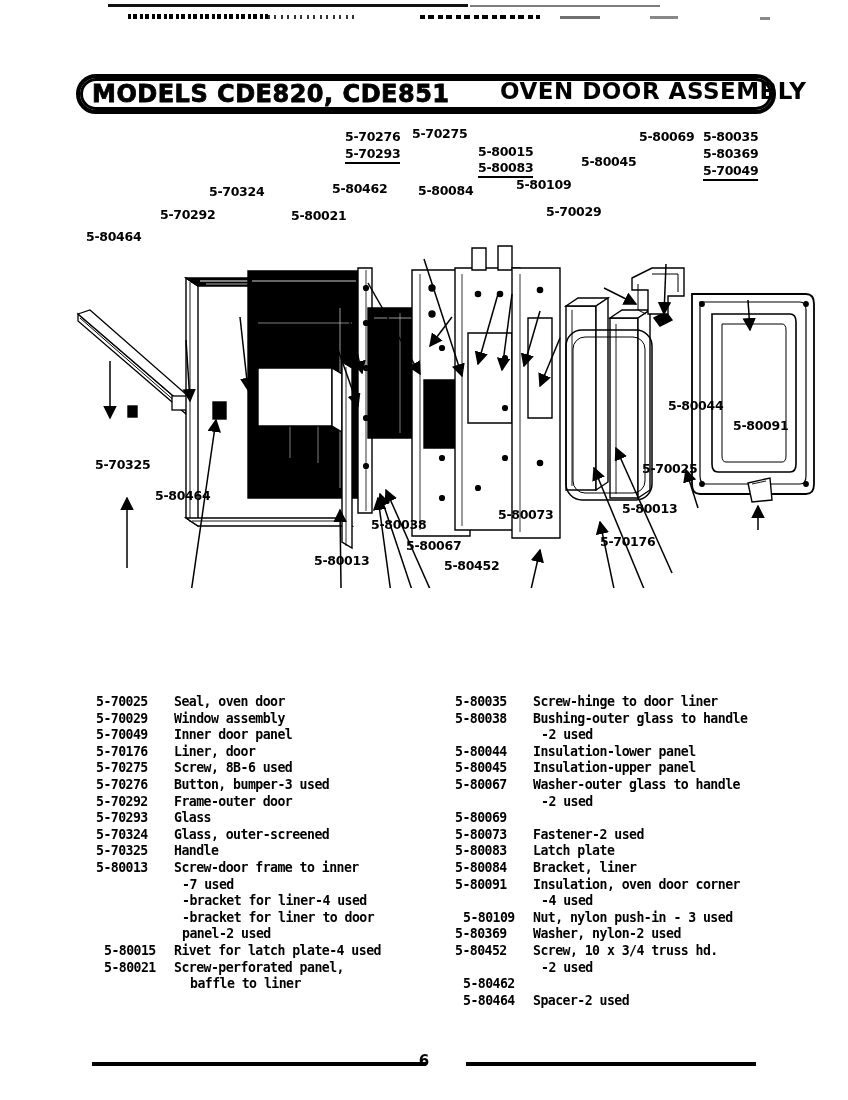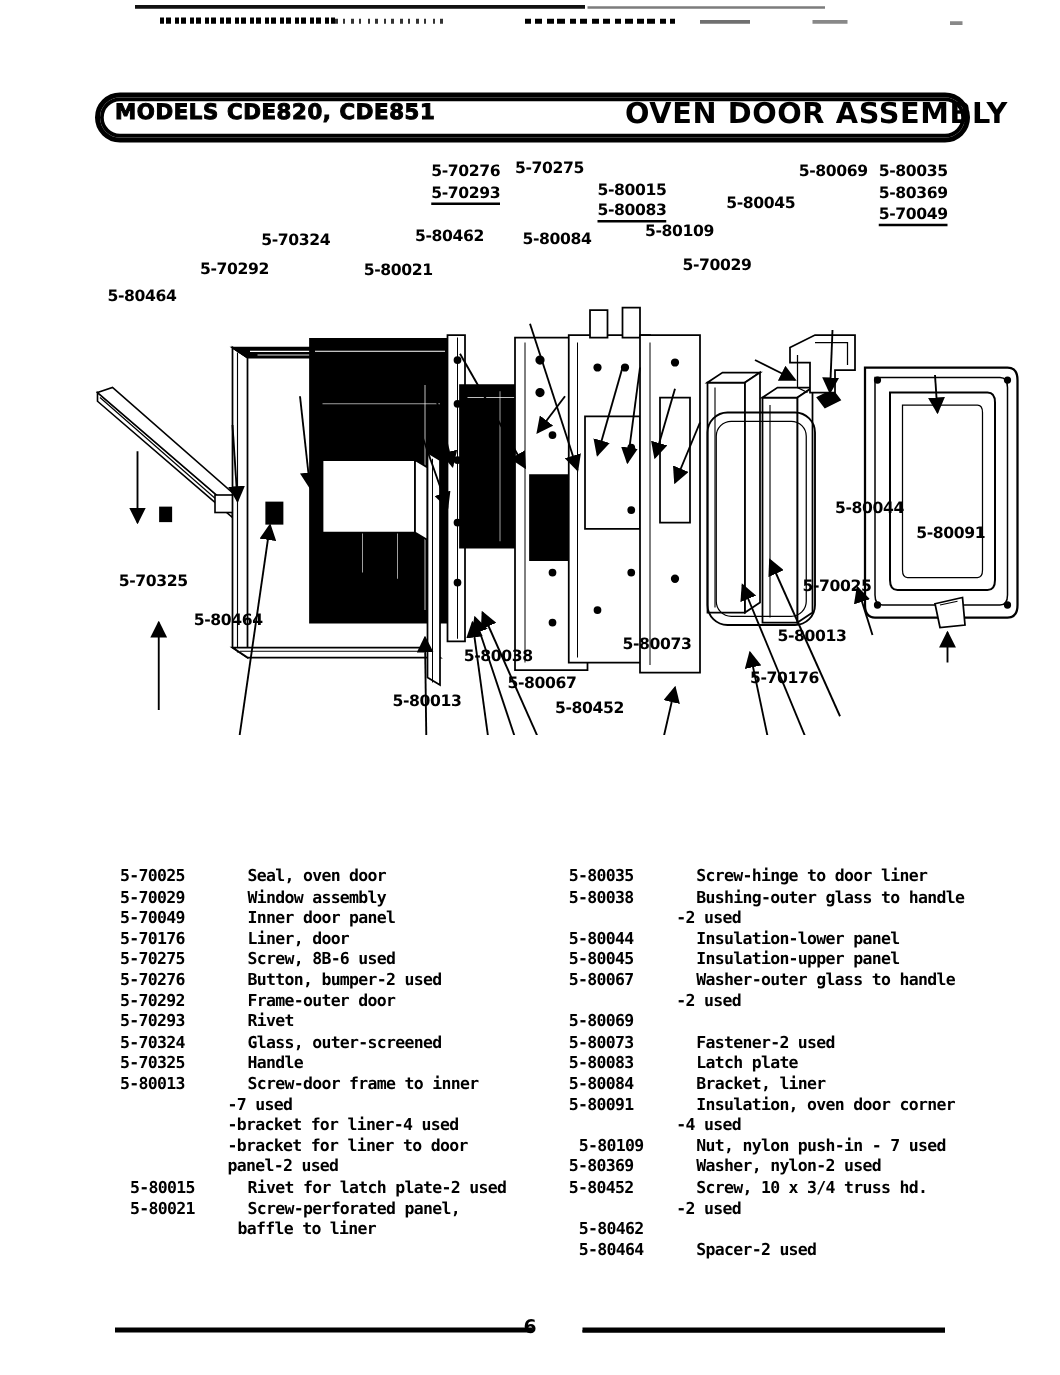--- a/index.html
+++ b/index.html
@@ -20,21 +20,21 @@
   .smudge.s7{left:650px;top:16px;width:28px;height:3px;opacity:.5;}
   .smudge.s8{left:760px;top:17px;width:10px;height:3px;opacity:.5;}
 
   
   .banner{position:absolute;left:76px;top:74px;width:700px;height:40px;
           border:4px solid #000;border-radius:20px;box-sizing:border-box;
           display:flex;align-items:center;}
   .banner-inner{position:absolute;left:80px;top:78px;width:692px;height:32px;
           border:3px solid #000;border-radius:16px;box-sizing:border-box;}
   .banner-models{position:absolute;left:92px;top:80px;
-          font-family:"DejaVu Sans",sans-serif;font-weight:bold;font-size:17px;
+          font-family:"DejaVu Sans",sans-serif;font-weight:bold;font-size:24px;
           letter-spacing:.5px;-webkit-text-stroke:0.8px #000;}
   .banner-title{position:absolute;left:500px;top:78px;
           font-family:"DejaVu Sans",sans-serif;font-weight:bold;font-size:23px;
           letter-spacing:.5px;}
 
   
   .diagram{position:absolute;left:0;top:118px;width:848px;height:470px;}
   .diagram svg{display:block;}
 
   
@@ -43,21 +43,21 @@
   .co.ul{border-bottom:2.5px solid #000;padding-bottom:1px;}
 
   
   .parts{position:absolute;top:694px;font-size:13.2px;line-height:16.6px;
          font-family:"DejaVu Sans Mono",monospace;font-weight:bold;letter-spacing:-0.55px;}
   .parts.left{left:96px;width:360px;}
   .parts.right{left:455px;width:380px;}
   .prow{display:flex;align-items:flex-start;}
   .pnum{width:78px;flex:0 0 78px;text-align:left;}
   .pnum.ind{padding-left:8px;width:70px;flex:0 0 70px;}
-  .pdesc{flex:1;margin-left:24px;}
+  .pdesc{flex:1;}
   .psub{padding-left:86px;}
   .psub2{padding-left:94px;}
 
   
   .footrule{position:absolute;height:4px;background:#000;top:1062px;}
   .footrule.l{left:92px;width:334px;}
   .footrule.r{left:466px;width:290px;}
   .footrule.r2{left:466px;width:290px;height:2px;top:1064px;}
   .pageno{position:absolute;left:0;top:1052px;width:848px;text-align:center;
           font-family:"DejaVu Sans",sans-serif;font-weight:bold;font-size:15px;}
@@ -309,49 +309,49 @@
     <div class="prow">
       <div class="pnum">5-70176</div>
       <div class="pdesc">Liner, door</div>
     </div>
     <div class="prow">
       <div class="pnum">5-70275</div>
       <div class="pdesc">Screw, 8B-6 used</div>
     </div>
     <div class="prow">
       <div class="pnum">5-70276</div>
-      <div class="pdesc">Button, bumper-2 used</div>
+      <div class="pdesc">Button, bumper-3 used</div>
     </div>
     <div class="prow">
       <div class="pnum">5-70292</div>
       <div class="pdesc">Frame-outer door</div>
     </div>
     <div class="prow">
       <div class="pnum">5-70293</div>
-      <div class="pdesc">Rivet</div>
+      <div class="pdesc">Glass</div>
     </div>
     <div class="prow">
       <div class="pnum">5-70324</div>
       <div class="pdesc">Glass, outer-screened</div>
     </div>
     <div class="prow">
       <div class="pnum">5-70325</div>
       <div class="pdesc">Handle</div>
     </div>
     <div class="prow">
       <div class="pnum">5-80013</div>
       <div class="pdesc">Screw-door frame to inner</div>
     </div>
     <div class="psub">-7 used</div>
     <div class="psub">-bracket for liner-4 used</div>
     <div class="psub">-bracket for liner to door</div>
     <div class="psub">panel-2 used</div>
     <div class="prow">
       <div class="pnum ind">5-80015</div>
-      <div class="pdesc">Rivet for latch plate-2 used</div>
+      <div class="pdesc">Rivet for latch plate-4 used</div>
     </div>
     <div class="prow">
       <div class="pnum ind">5-80021</div>
       <div class="pdesc">Screw-perforated panel,</div>
     </div>
     <div class="psub2">baffle to liner</div>
   </div>
 <div class="parts right" id="parts-right">
     <div class="prow">
       <div class="pnum">5-80035</div>
@@ -390,21 +390,21 @@
       <div class="pnum">5-80084</div>
       <div class="pdesc">Bracket, liner</div>
     </div>
     <div class="prow">
       <div class="pnum">5-80091</div>
       <div class="pdesc">Insulation, oven door corner</div>
     </div>
     <div class="psub">-4 used</div>
     <div class="prow">
       <div class="pnum ind">5-80109</div>
-      <div class="pdesc">Nut, nylon push-in - 7 used</div>
+      <div class="pdesc">Nut, nylon push-in - 3 used</div>
     </div>
     <div class="prow">
       <div class="pnum">5-80369</div>
       <div class="pdesc">Washer, nylon-2 used</div>
     </div>
     <div class="prow">
       <div class="pnum">5-80452</div>
       <div class="pdesc">Screw, 10 x 3/4 truss hd.</div>
     </div>
     <div class="psub">-2 used</div>

